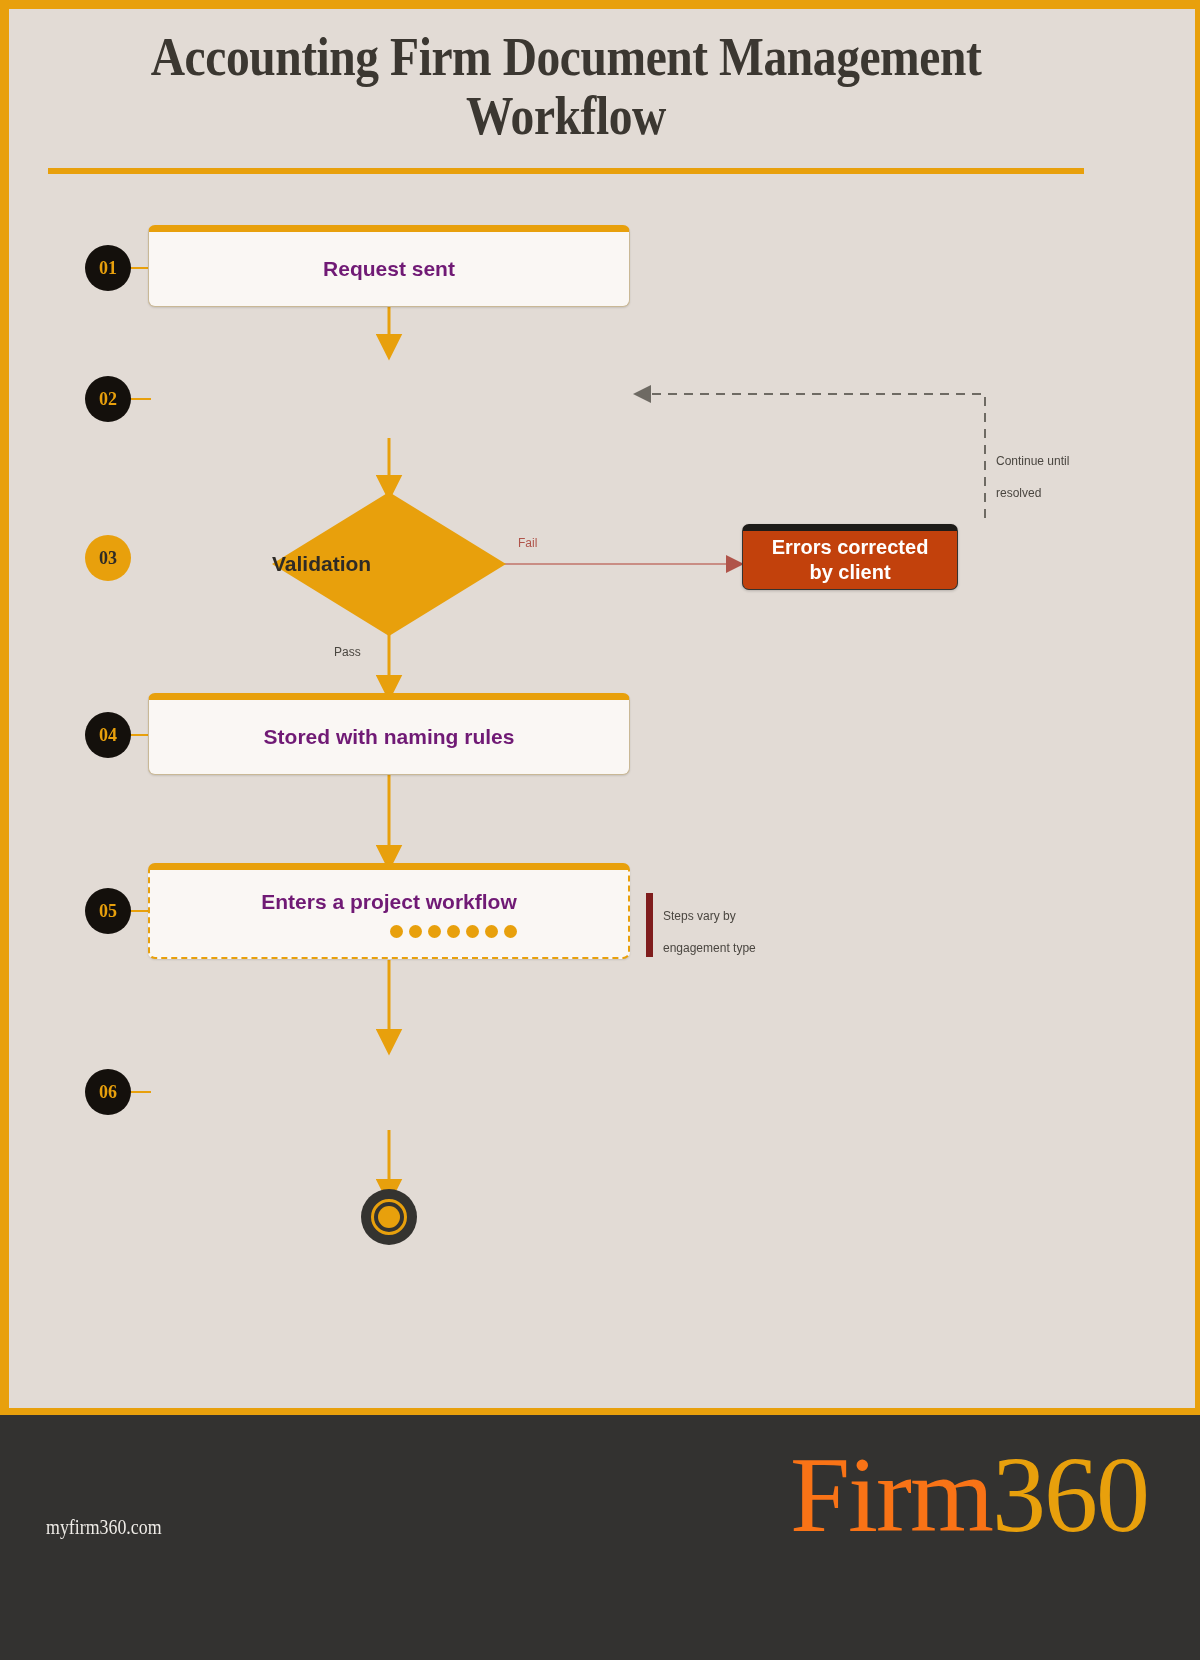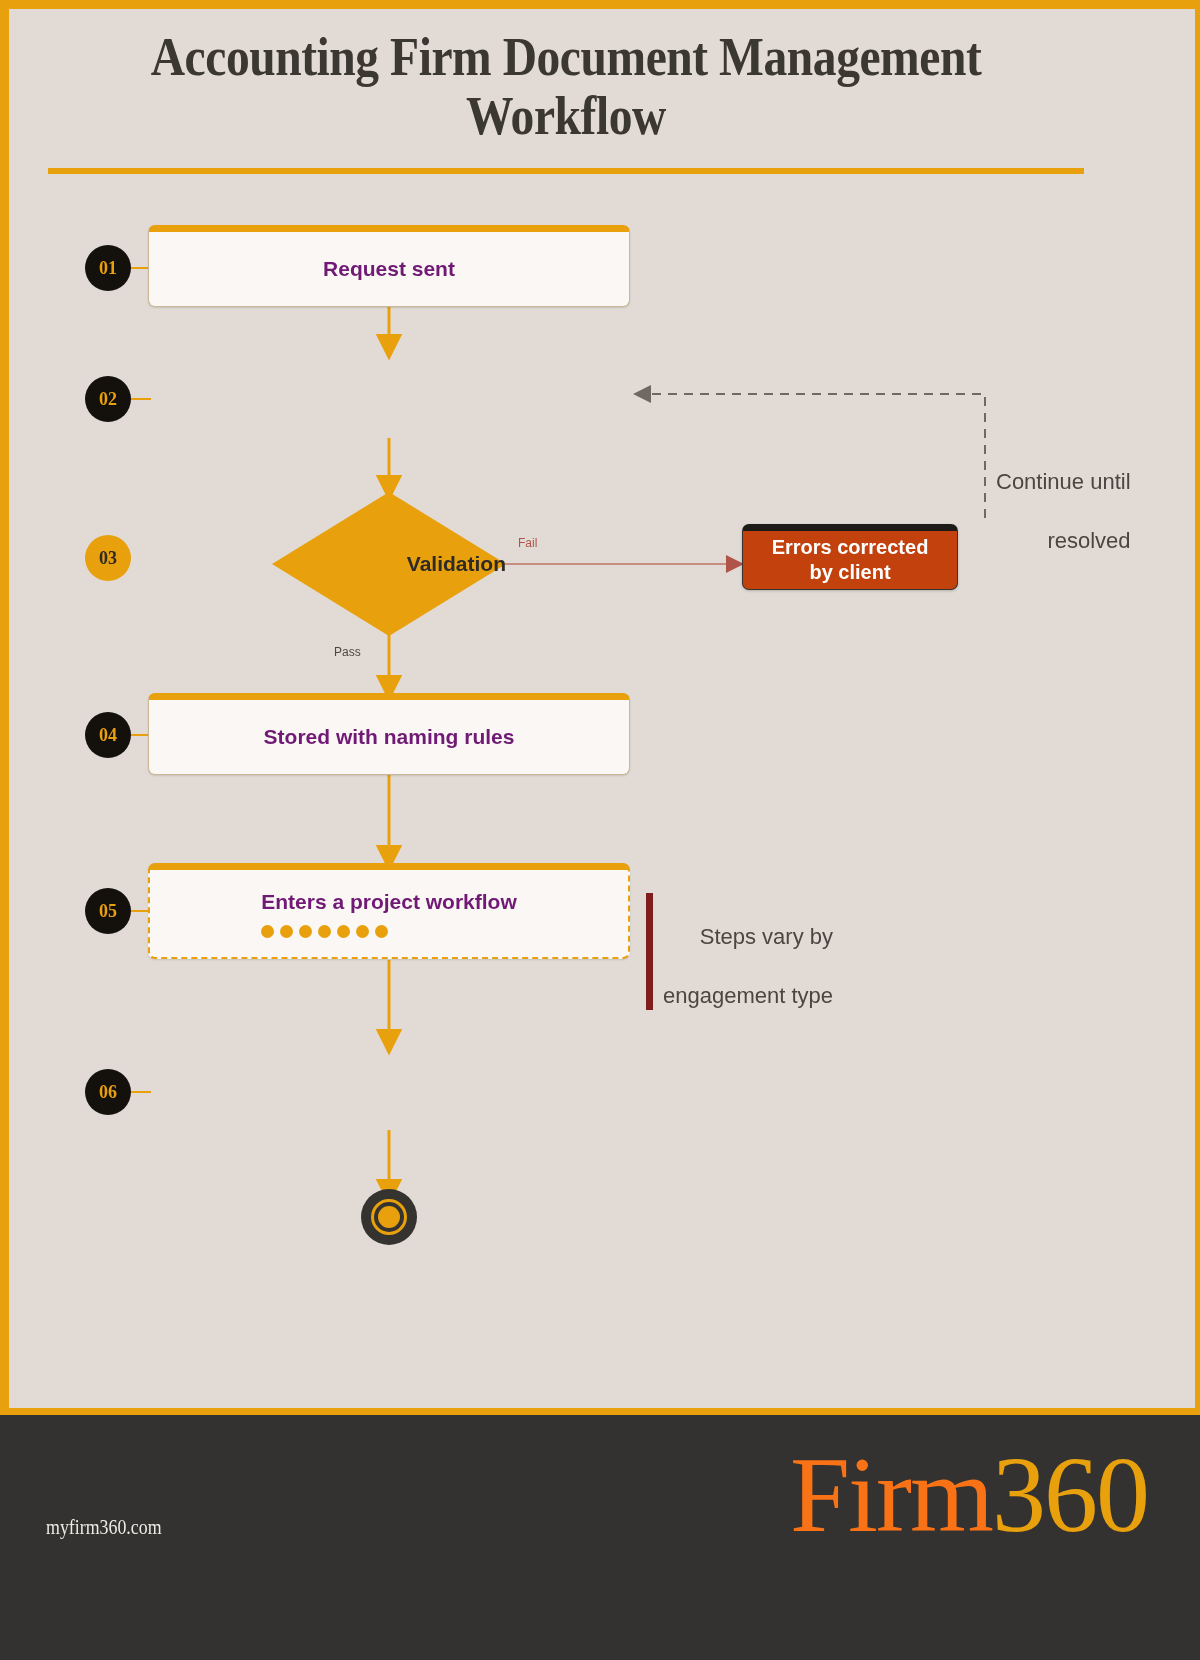--- a/index.html
+++ b/index.html
@@ -95,21 +95,21 @@
     text-align: center;
     line-height: 1.25;
   }
   .node.dashed {
     border: 2px dashed #e8a00c;
     border-top: 7px solid #e8a00c;
   }
   .node-inner {
     display: flex;
     flex-direction: column;
-    align-items: flex-start;
+    align-items: flex-end;
     gap: 10px;
   }
   .dots {
     display: flex;
     gap: 6px;
   }
   .dot {
     width: 13px; height: 13px;
     border-radius: 50%;
     background: #e8a00c;
@@ -130,21 +130,21 @@
   .node-dark .node-label {
     color: #ffffff;
     font-size: 20px;
   }
 
   
   .diamond-wrap {
     position: absolute;
     display: flex;
     align-items: center;
-    justify-content: flex-end;
+    justify-content: flex-start;
   }
   .diamond-shape {
     position: absolute;
     top: 0; left: 0;
     width: 100%; height: 100%;
     background: #e8a00c;
     clip-path: polygon(50% 0%, 100% 50%, 50% 100%, 0% 50%);
   }
   .diamond-label {
     position: relative;
@@ -180,25 +180,24 @@
     color: #4a4640;
     white-space: nowrap;
   }
   .edge-label.fail {
     color: #b0544a;
   }
 
   
   .annotation {
     position: absolute;
-    font-size: 22px;
+    font-size: 12px;
     color: #4a4640;
     line-height: 1.33;
     white-space: pre-line;
-    text-align: right;
   }
   .annotation.bar {
     border-left: 7px solid #7f1d1d;
     padding-left: 10px;
   }
 
   
   .terminator {
     position: absolute;
     width: 56px; height: 56px;

